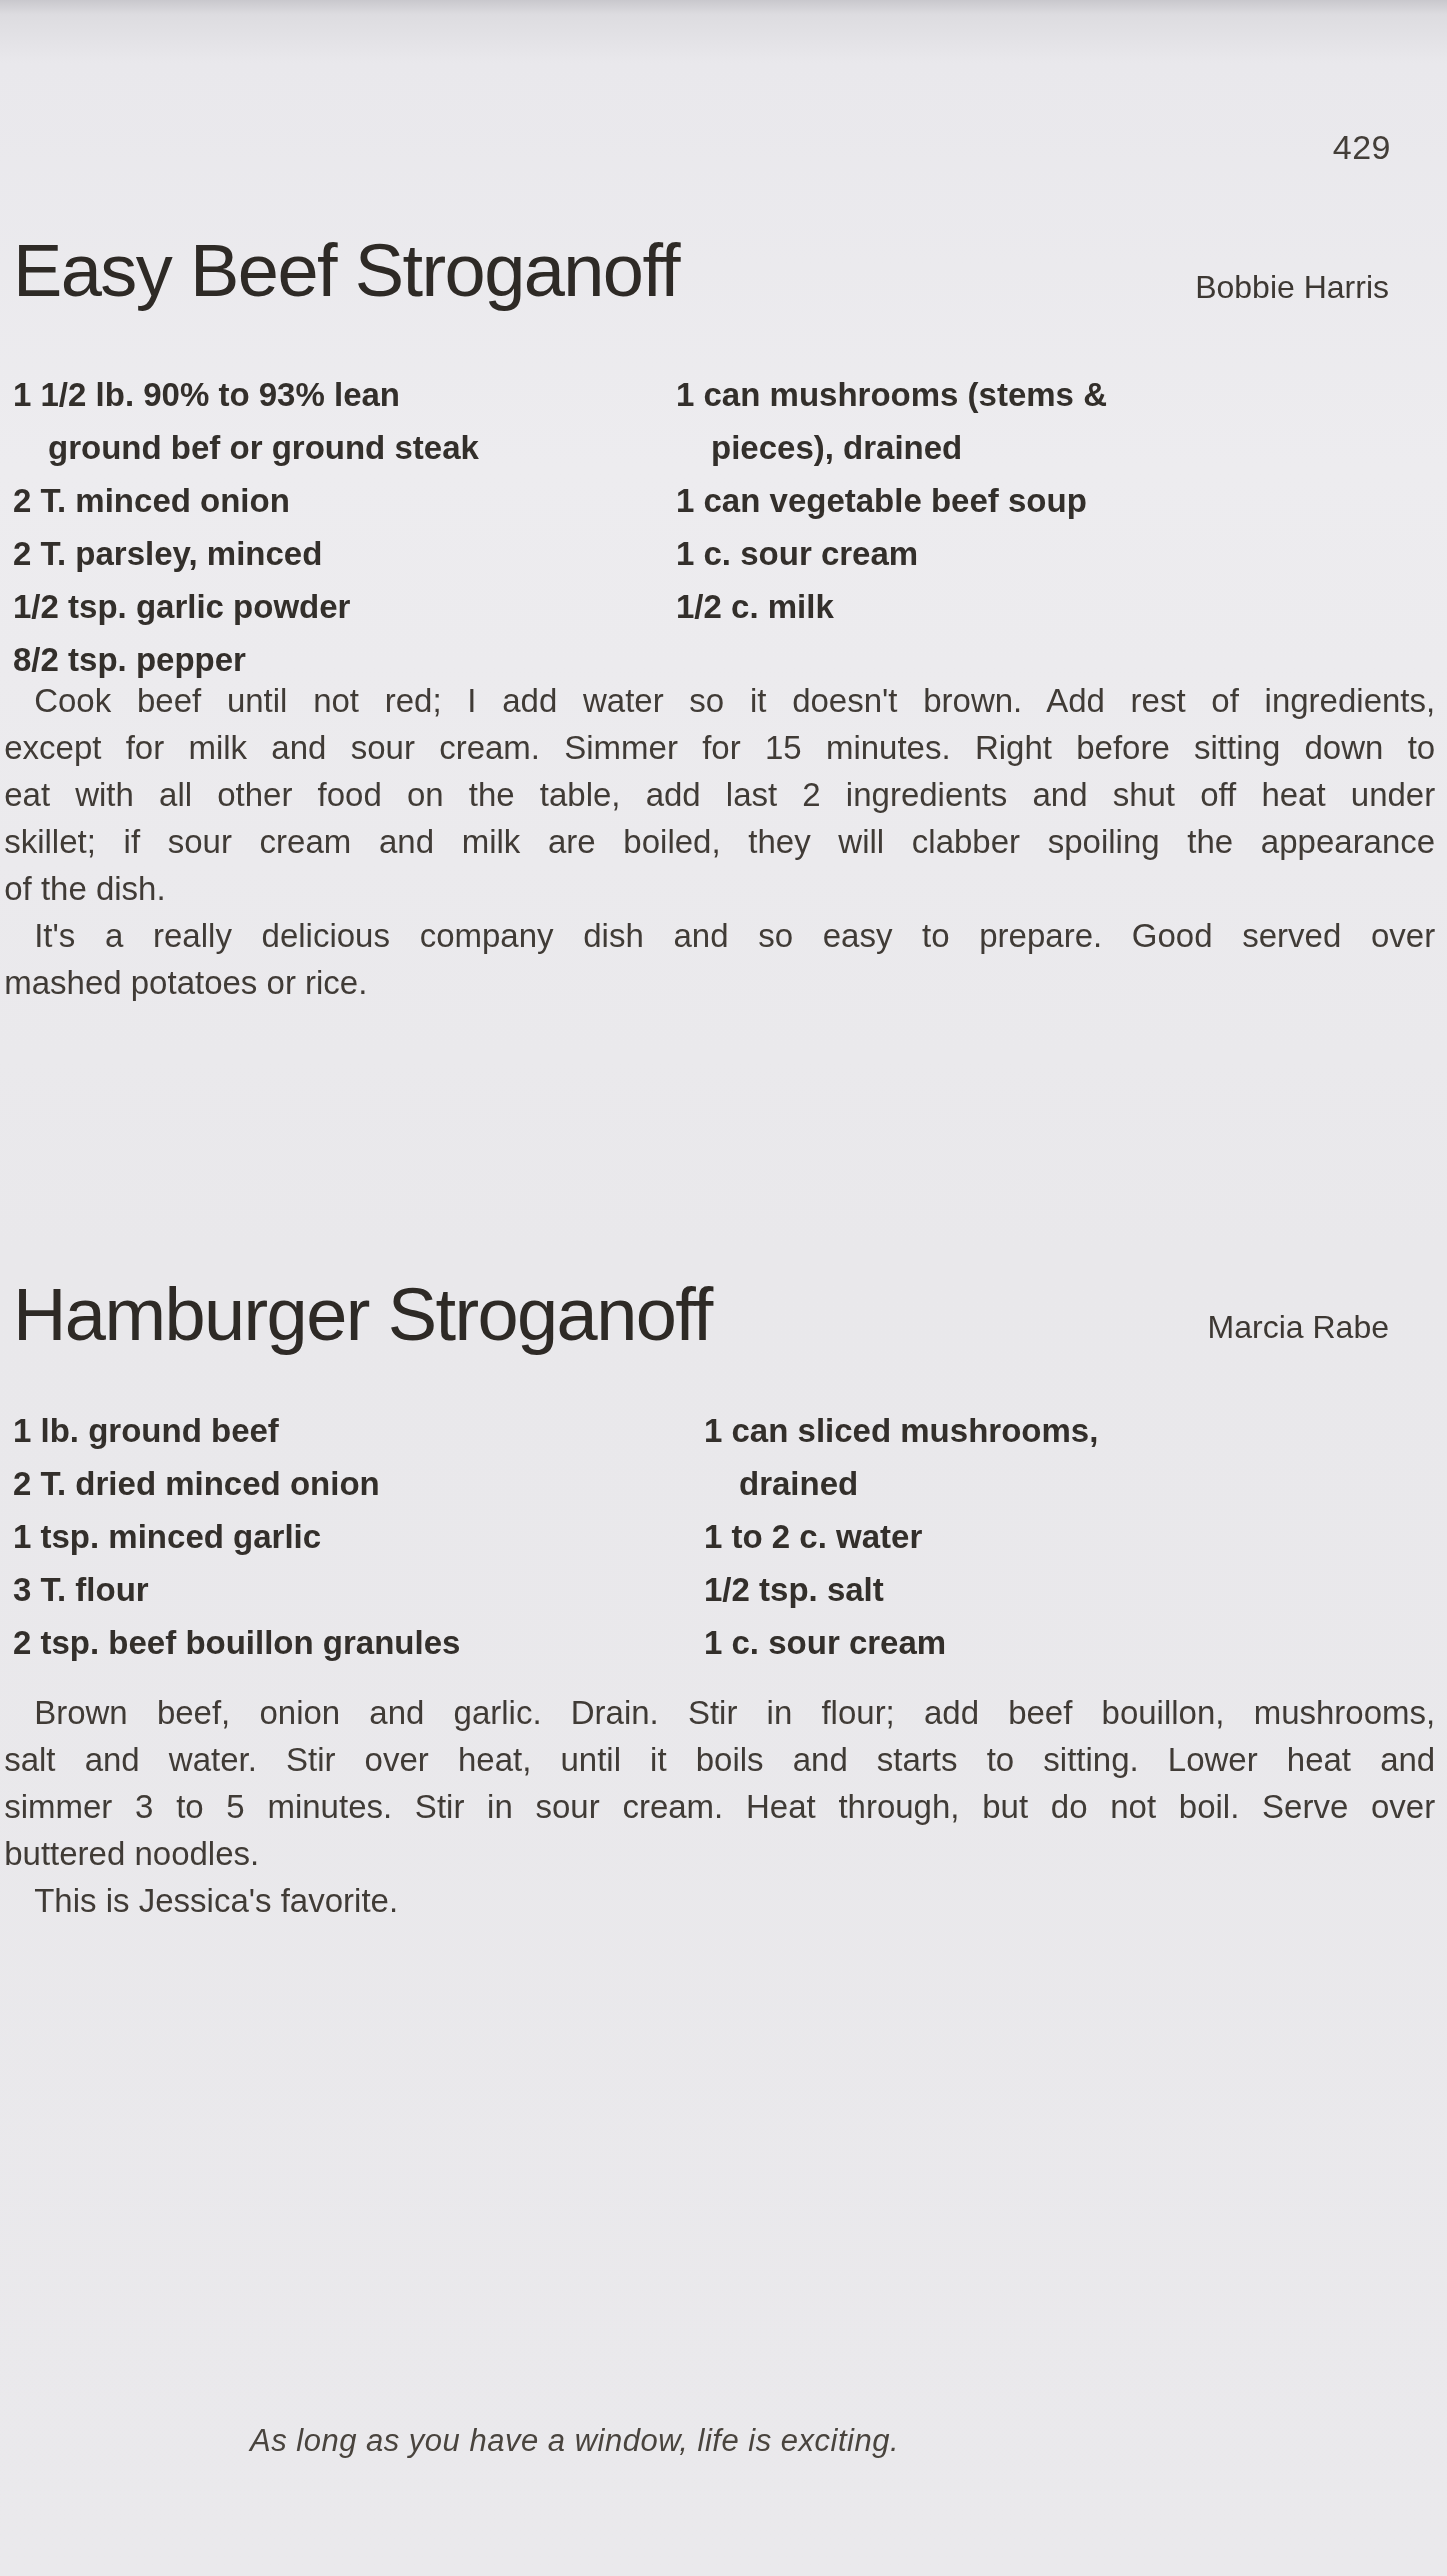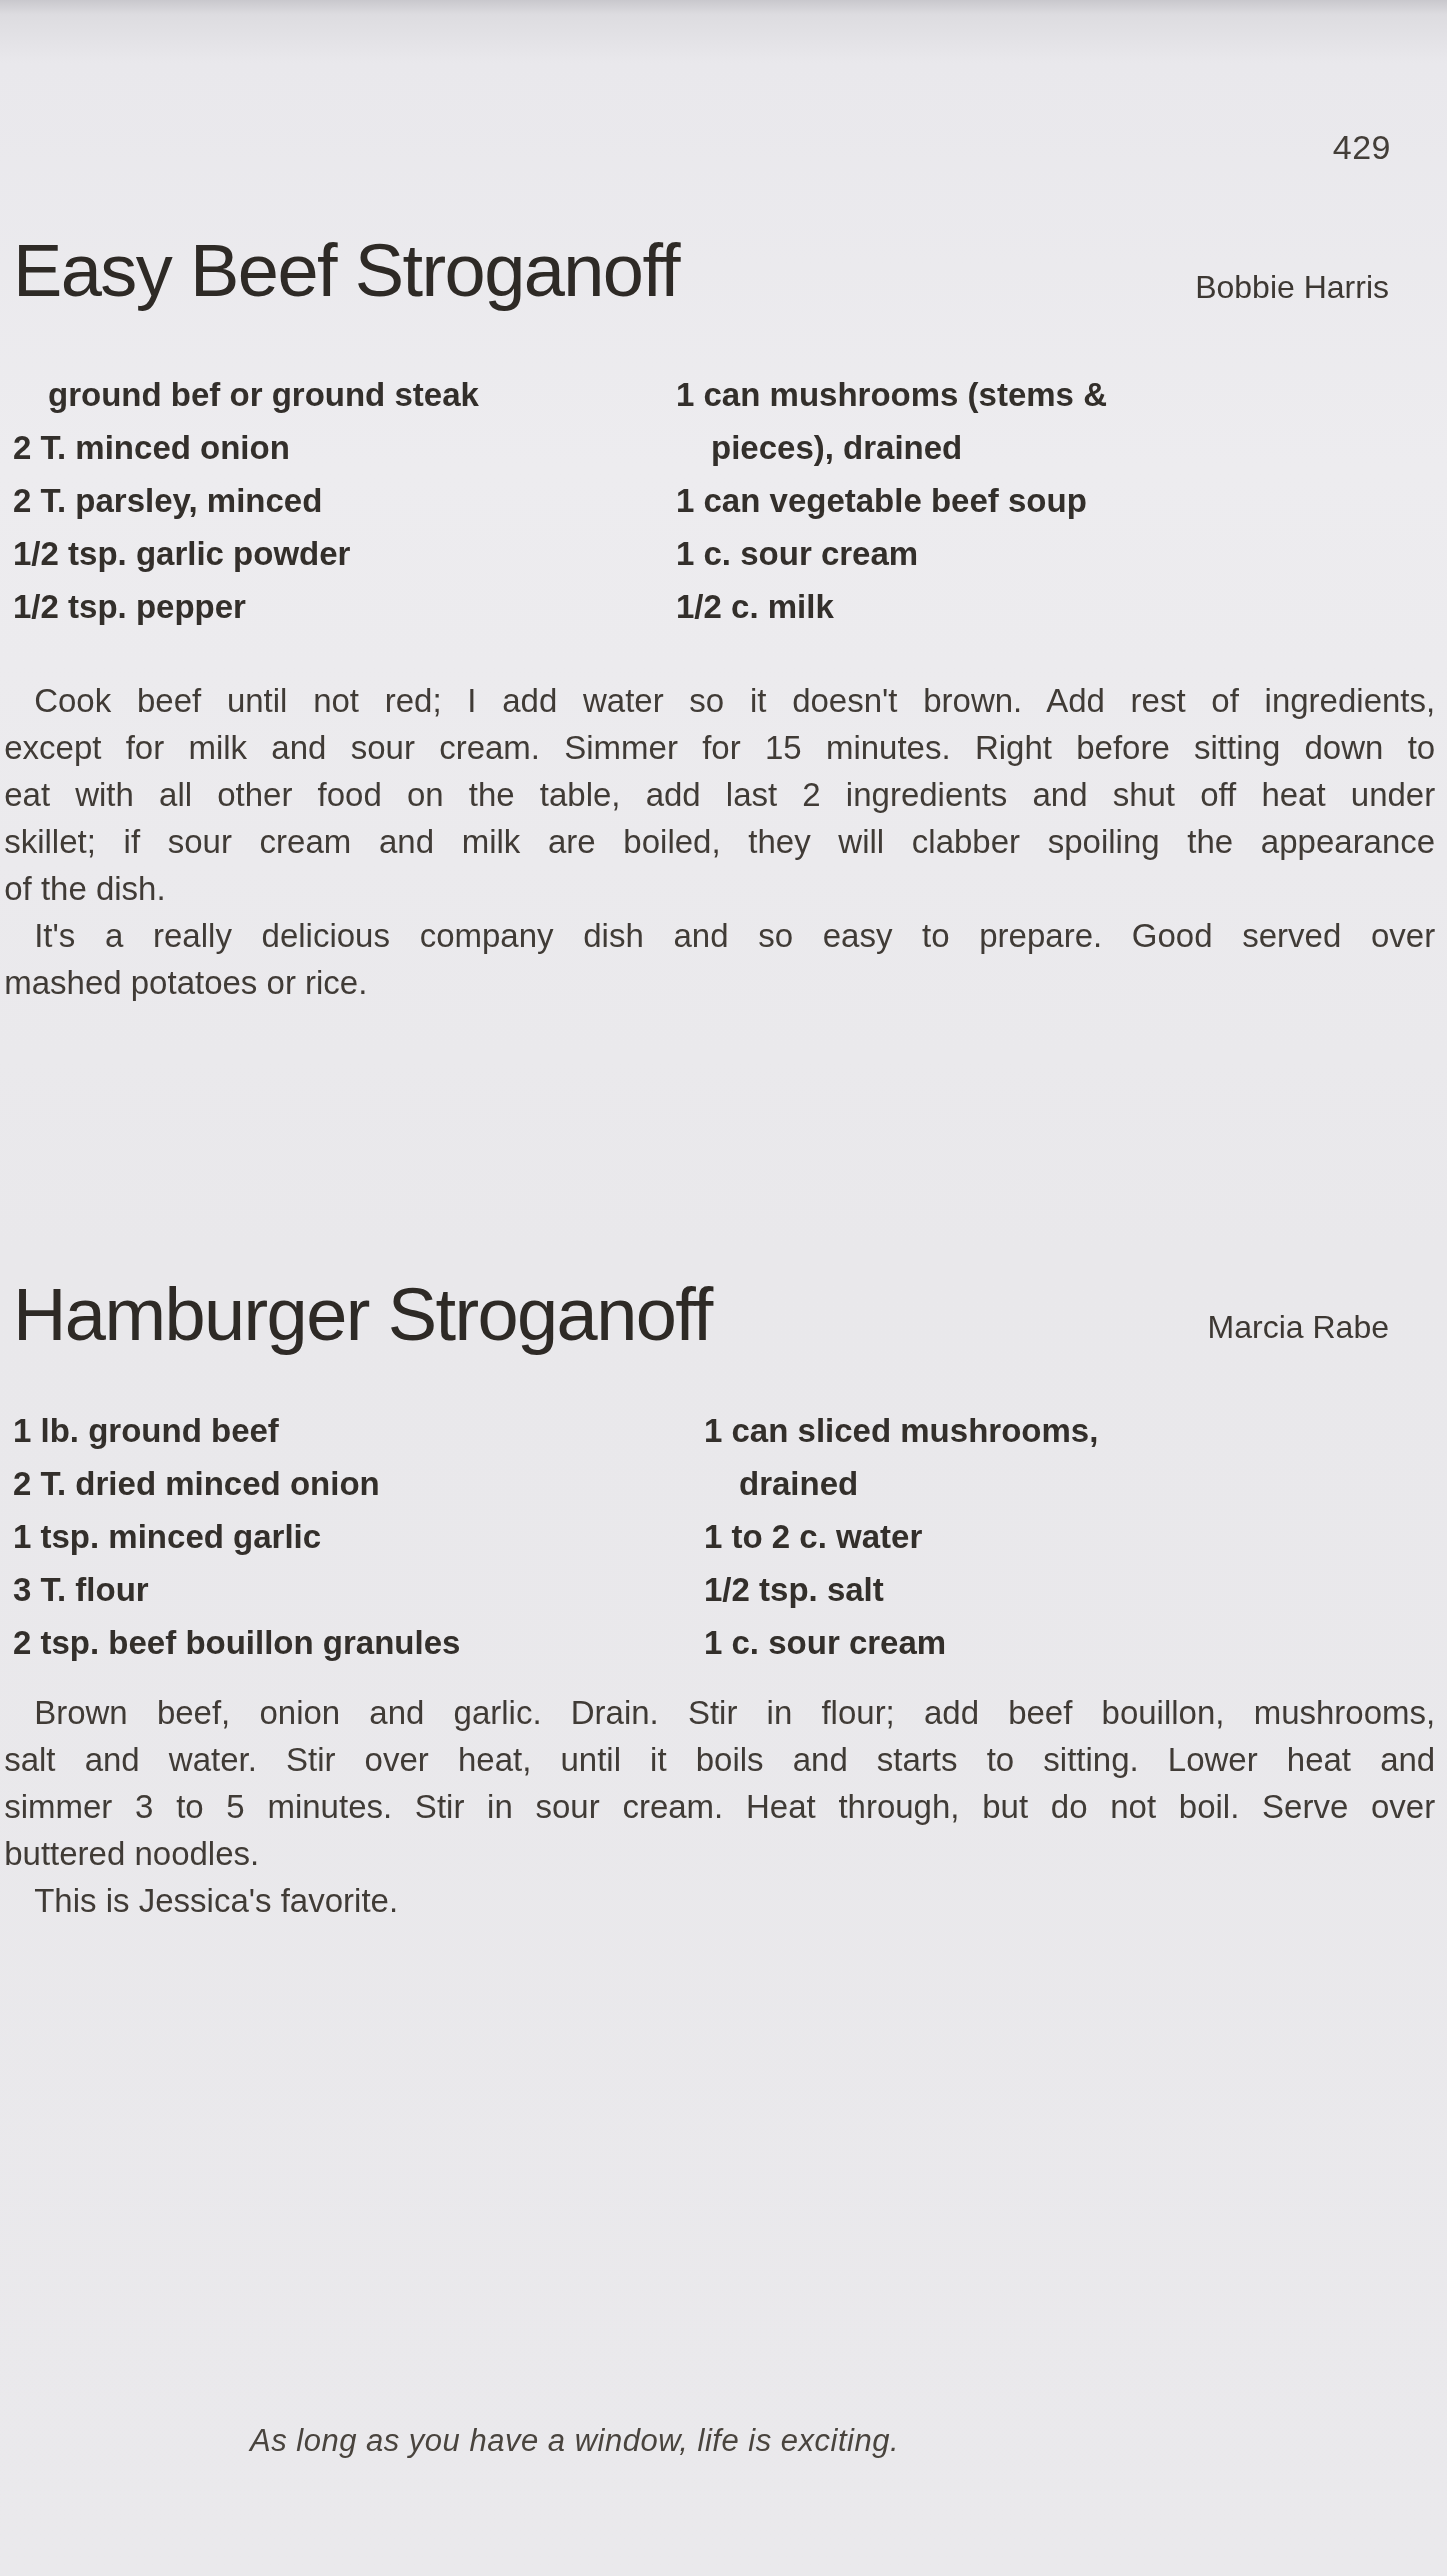--- a/index.html
+++ b/index.html
@@ -50,25 +50,26 @@
 <body>
 
 <div class="page">
 
   <div class="pagenum">429</div>
 
   <div class="rtitle" style="top: 228px;">Easy Beef Stroganoff</div>
   <div class="rauthor" style="top: 269px;">Bobbie Harris</div>
 
   <div class="ingcol" style="top: 368px; left: 13px;">
+    <div>1 1/2 lb. 90% to 93% lean</div>
     <div class="wrap">ground bef or ground steak</div>
     <div>2 T. minced onion</div>
     <div>2 T. parsley, minced</div>
     <div>1/2 tsp. garlic powder</div>
-    <div>1/2 tsp. pepper</div>
+    <div>8/2 tsp. pepper</div>
   </div>
 
   <div class="ingcol" style="top: 368px; left: 676px;">
     <div>1 can mushrooms (stems &amp;</div>
     <div class="wrap">pieces), drained</div>
     <div>1 can vegetable beef soup</div>
     <div>1 c. sour cream</div>
     <div>1/2 c. milk</div>
   </div>
 

